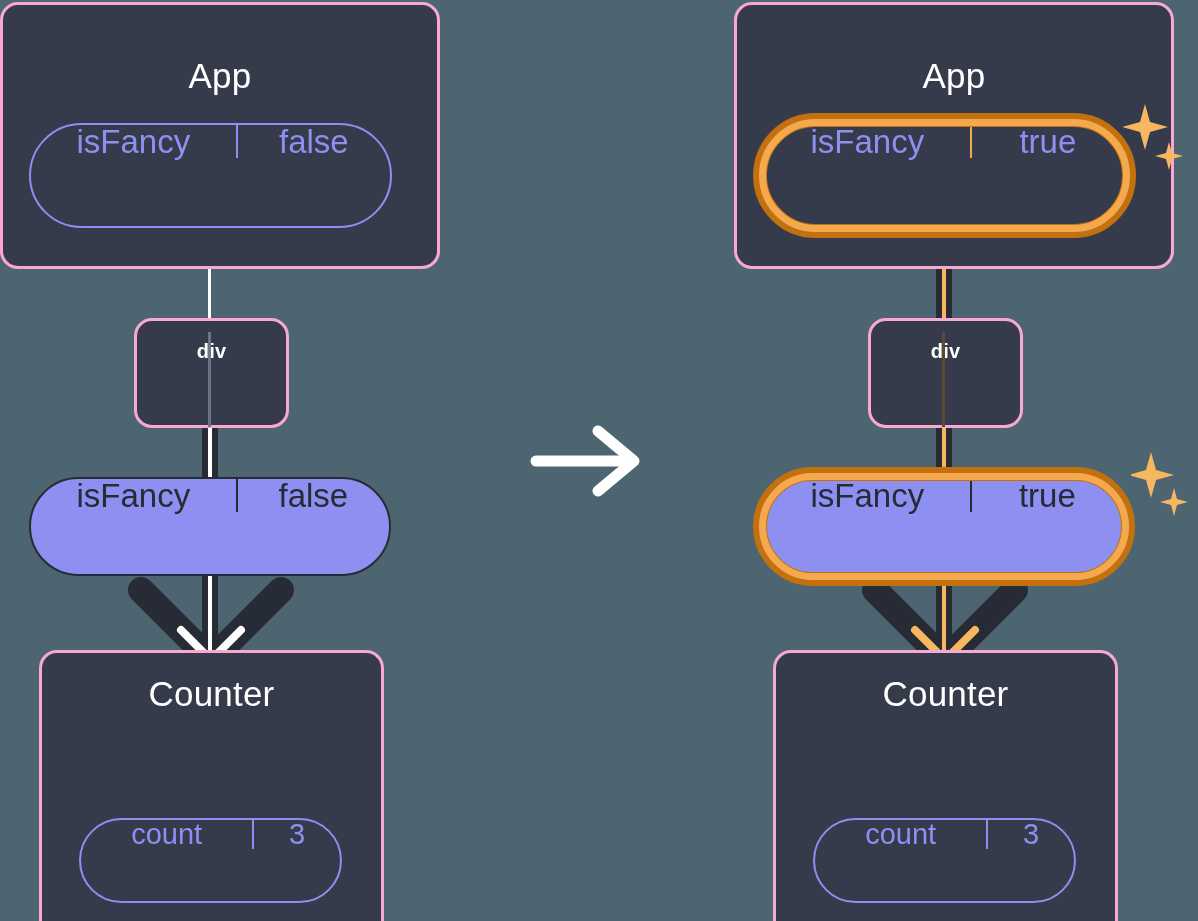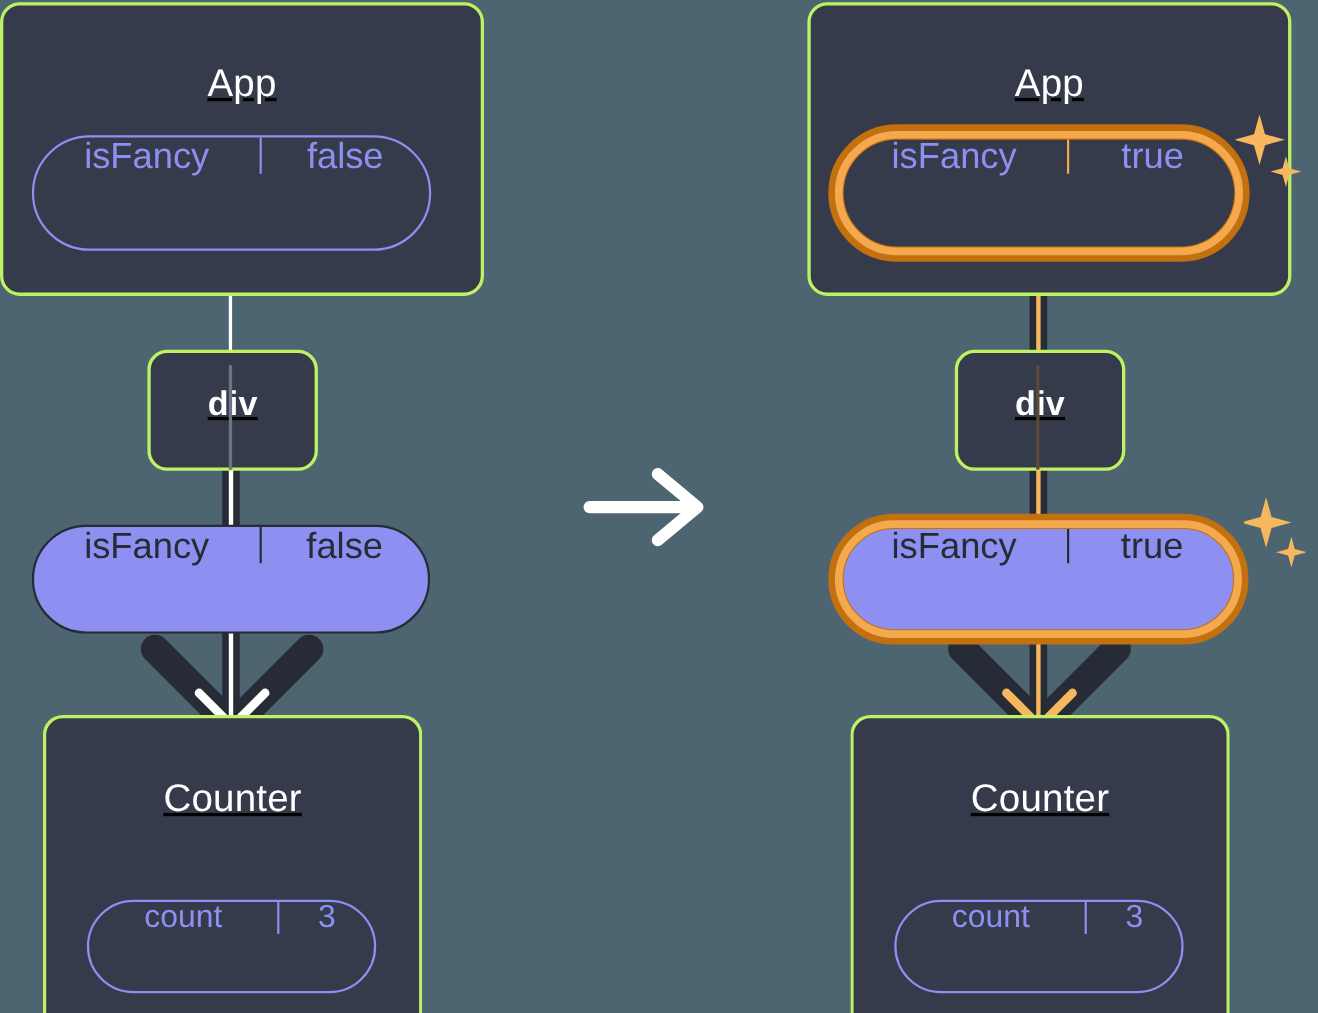--- a/index.html
+++ b/index.html
@@ -29,25 +29,24 @@
     width: 469px;
     height: 921px;
   }
   .panel.left  { left: -11px; }
   .panel.right { left: 723px; }
 
   
   .card {
     position: absolute;
     background: #353b4b;
-    border: 3px solid #bef264;
+    border: 3px solid #f9a8d4;
     border-radius: 18px;
     box-sizing: border-box;
     z-index: 5;
-    text-decoration: underline;
   }
   .card-title {
     color: #ffffff;
     font-size: 35px;
     font-weight: 400;
     text-align: center;
     letter-spacing: 0.2px;
     line-height: 1;
     white-space: nowrap;
   }
@@ -65,37 +64,37 @@
 
   
   .card-div {
     left: 145px;
     top: 318px;
     width: 155px;
     height: 110px;
     z-index: 6;
   }
   .card-div .card-title {
-    margin-top: 30px;
-    font-size: 31px;
+    margin-top: 20px;
+    font-size: 20px;
     font-weight: 700;
   }
 
   
   .card-counter {
     left: 50px;
     top: 650px;
     width: 345px;
     height: 271px;
     border-bottom: none;
     border-bottom-left-radius: 0;
     border-bottom-right-radius: 0;
   }
   .card-counter .card-title {
-    margin-top: 55px;
+    margin-top: 23px;
   }
 
   
   .pill {
     position: absolute;
     display: flex;
     align-items: flex-start;
     box-sizing: border-box;
     border-radius: 999px;
     overflow: hidden;

